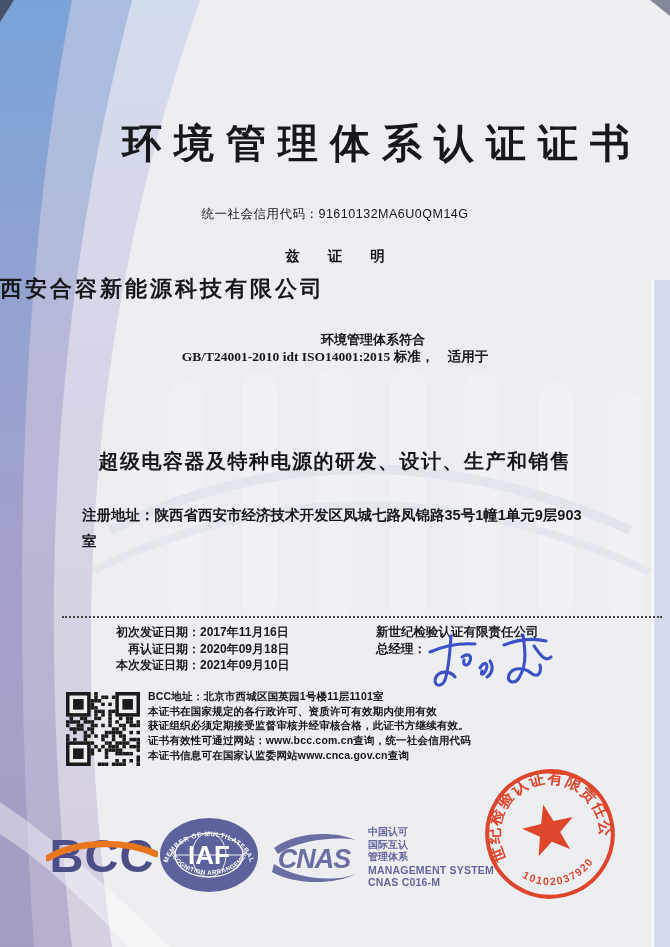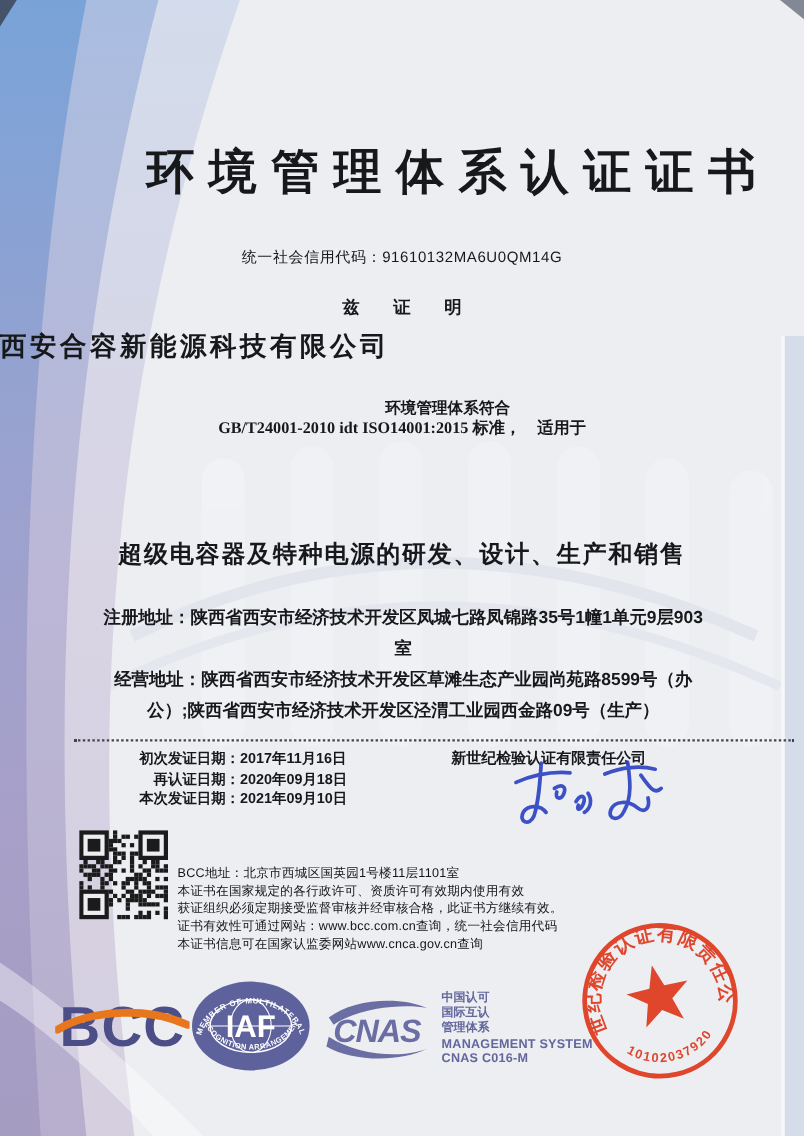--- a/index.html
+++ b/index.html
@@ -22,31 +22,31 @@
   .reg-line{top:190px; left:0; width:100%; text-align:center; font-size:12.5px; font-weight:700; letter-spacing:.5px;}
   .uscc-line{top:206px; left:0; width:100%; text-align:center; font-size:12.5px; font-weight:400; letter-spacing:.5px;}
   .certify{top:247px; left:0; width:100%; text-align:center; font-size:14.5px; font-weight:700; letter-spacing:12px; text-indent:12px;}
   .company{top:274px; left:0; width:100%; font-size:22px; font-weight:600; letter-spacing:3px;
     font-family:"Liberation Serif","DejaVu Serif",serif;}
   .system-line{top:331px; left:0; width:100%; text-align:center; font-size:13px; font-weight:700;padding-left:38px;}
   .standard-line{top:348px; left:0; width:100%; text-align:center; font-size:13.5px; font-weight:600;
     font-family:"Liberation Serif","DejaVu Serif",serif;}
   .scope{top:448px; left:0; width:100%; text-align:center; font-size:20px; font-weight:600; letter-spacing:1.5px;
     font-family:"Liberation Serif","DejaVu Serif",serif;}
-  .addresses{top:502px; left:82px; width:508px; text-align:center; font-size:14.5px; font-weight:700; line-height:26px;}
+  .addresses{top:502px; left:82px; width:508px; text-align:left; font-size:14.5px; font-weight:700; line-height:26px;}
   .addresses p{margin:0;}
   .separator{top:616px; left:62px; width:600px; border-top:2px dotted #454545; height:0;}
   .dates{top:624px; left:104px; font-size:12px; font-weight:700; line-height:16.5px;}
   .dates .row{display:flex;}
   .dates .lbl{width:96px; text-align:right; white-space:nowrap;}
   .dates .val{white-space:nowrap;}
   .issuer{top:624px; left:376px; font-size:12.5px; font-weight:700; line-height:17px;}
   .sig{left:420px; top:630px;}
   .qr{left:66px; top:691px;}
-  .notes{left:148px; top:689px; font-size:10.5px; font-weight:400; line-height:14.7px; color:#141518; letter-spacing:.2px;margin-top:32px;}
+  .notes{left:148px; top:689px; font-size:10.5px; font-weight:700; line-height:14.7px; color:#141518; letter-spacing:.2px;}
   .notes div{white-space:nowrap;}
   .stamp{left:464px; top:748px; transform:rotate(-13deg); opacity:.93;}
   
   .bcc{left:46px; top:826px;}
   .iaf{left:158px; top:816px;}
   .cnas{left:266px; top:830px;}
   .cnas-text{left:368px; top:826px; color:#63679c; font-size:10px; line-height:12.5px; font-weight:600;}
   .cnas-text .en{font-weight:700; font-size:10.5px; letter-spacing:.2px;}
 </style>
 </head>
@@ -105,21 +105,20 @@
   </div>
 
   <div class="abs certify">兹 证 明</div>
   <div class="abs company">西安合容新能源科技有限公司</div>
   <div class="abs system-line">环境管理体系符合</div>
   <div class="abs standard-line">GB/T24001-2010 idt ISO14001:2015 标准，　适用于</div>
   <div class="abs scope">超级电容器及特种电源的研发、设计、生产和销售</div>
 
   <div class="abs addresses">
     <p><span>注册地址：</span><span>陕西省西安市经济技术开发区凤城七路凤锦路35号1幢1单元9层903室</span></p>
-    <p><span>经营地址：</span><span>陕西省西安市经济技术开发区草滩生态产业园尚苑路8599号（办公）;陕西省西安市经济技术开发区泾渭工业园西金路09号（生产）</span></p>
   </div>
 
   <div class="abs separator"></div>
 
   <div class="abs dates">
     <div class="row">
         <span class="lbl">初次发证日期：</span>
         <span class="val">2017年11月16日</span>
       </div>
     <div class="row">
@@ -127,20 +126,21 @@
         <span class="val">2020年09月18日</span>
       </div>
     <div class="row">
         <span class="lbl">本次发证日期：</span>
         <span class="val">2021年09月10日</span>
       </div>
   </div>
 
   <div class="abs issuer">
     <div>新世纪检验认证有限责任公司</div>
+    <div>总经理：</div>
   </div>
   <svg class="abs sig" width="140" height="68" viewBox="0 0 140 68">
     <g stroke="#2f44c4" stroke-width="3.1" fill="none" stroke-linecap="round" opacity="0.92">
       <path d="M10,22 C26,15 42,13 55,14"></path>
       <path d="M31,6 C30,22 29,38 25,50 C21,59 12,55 16,47 C20,40 31,41 35,47"></path>
       <path d="M42,27 C48,23 52,25 50,31 C48,37 42,36 44,30"></path>
       <path d="M60,38 C64,31 69,33 66,40 C64,45 60,46 62,41"></path>
       <path d="M70,31 C74,37 72,44 67,47"></path>
       <path d="M84,15 C98,9 114,8 126,11"></path>
       <path d="M103,5 C105,19 107,34 100,46 C96,55 86,53 89,45 C92,37 104,37 111,43 C117,48 122,44 120,35"></path>

